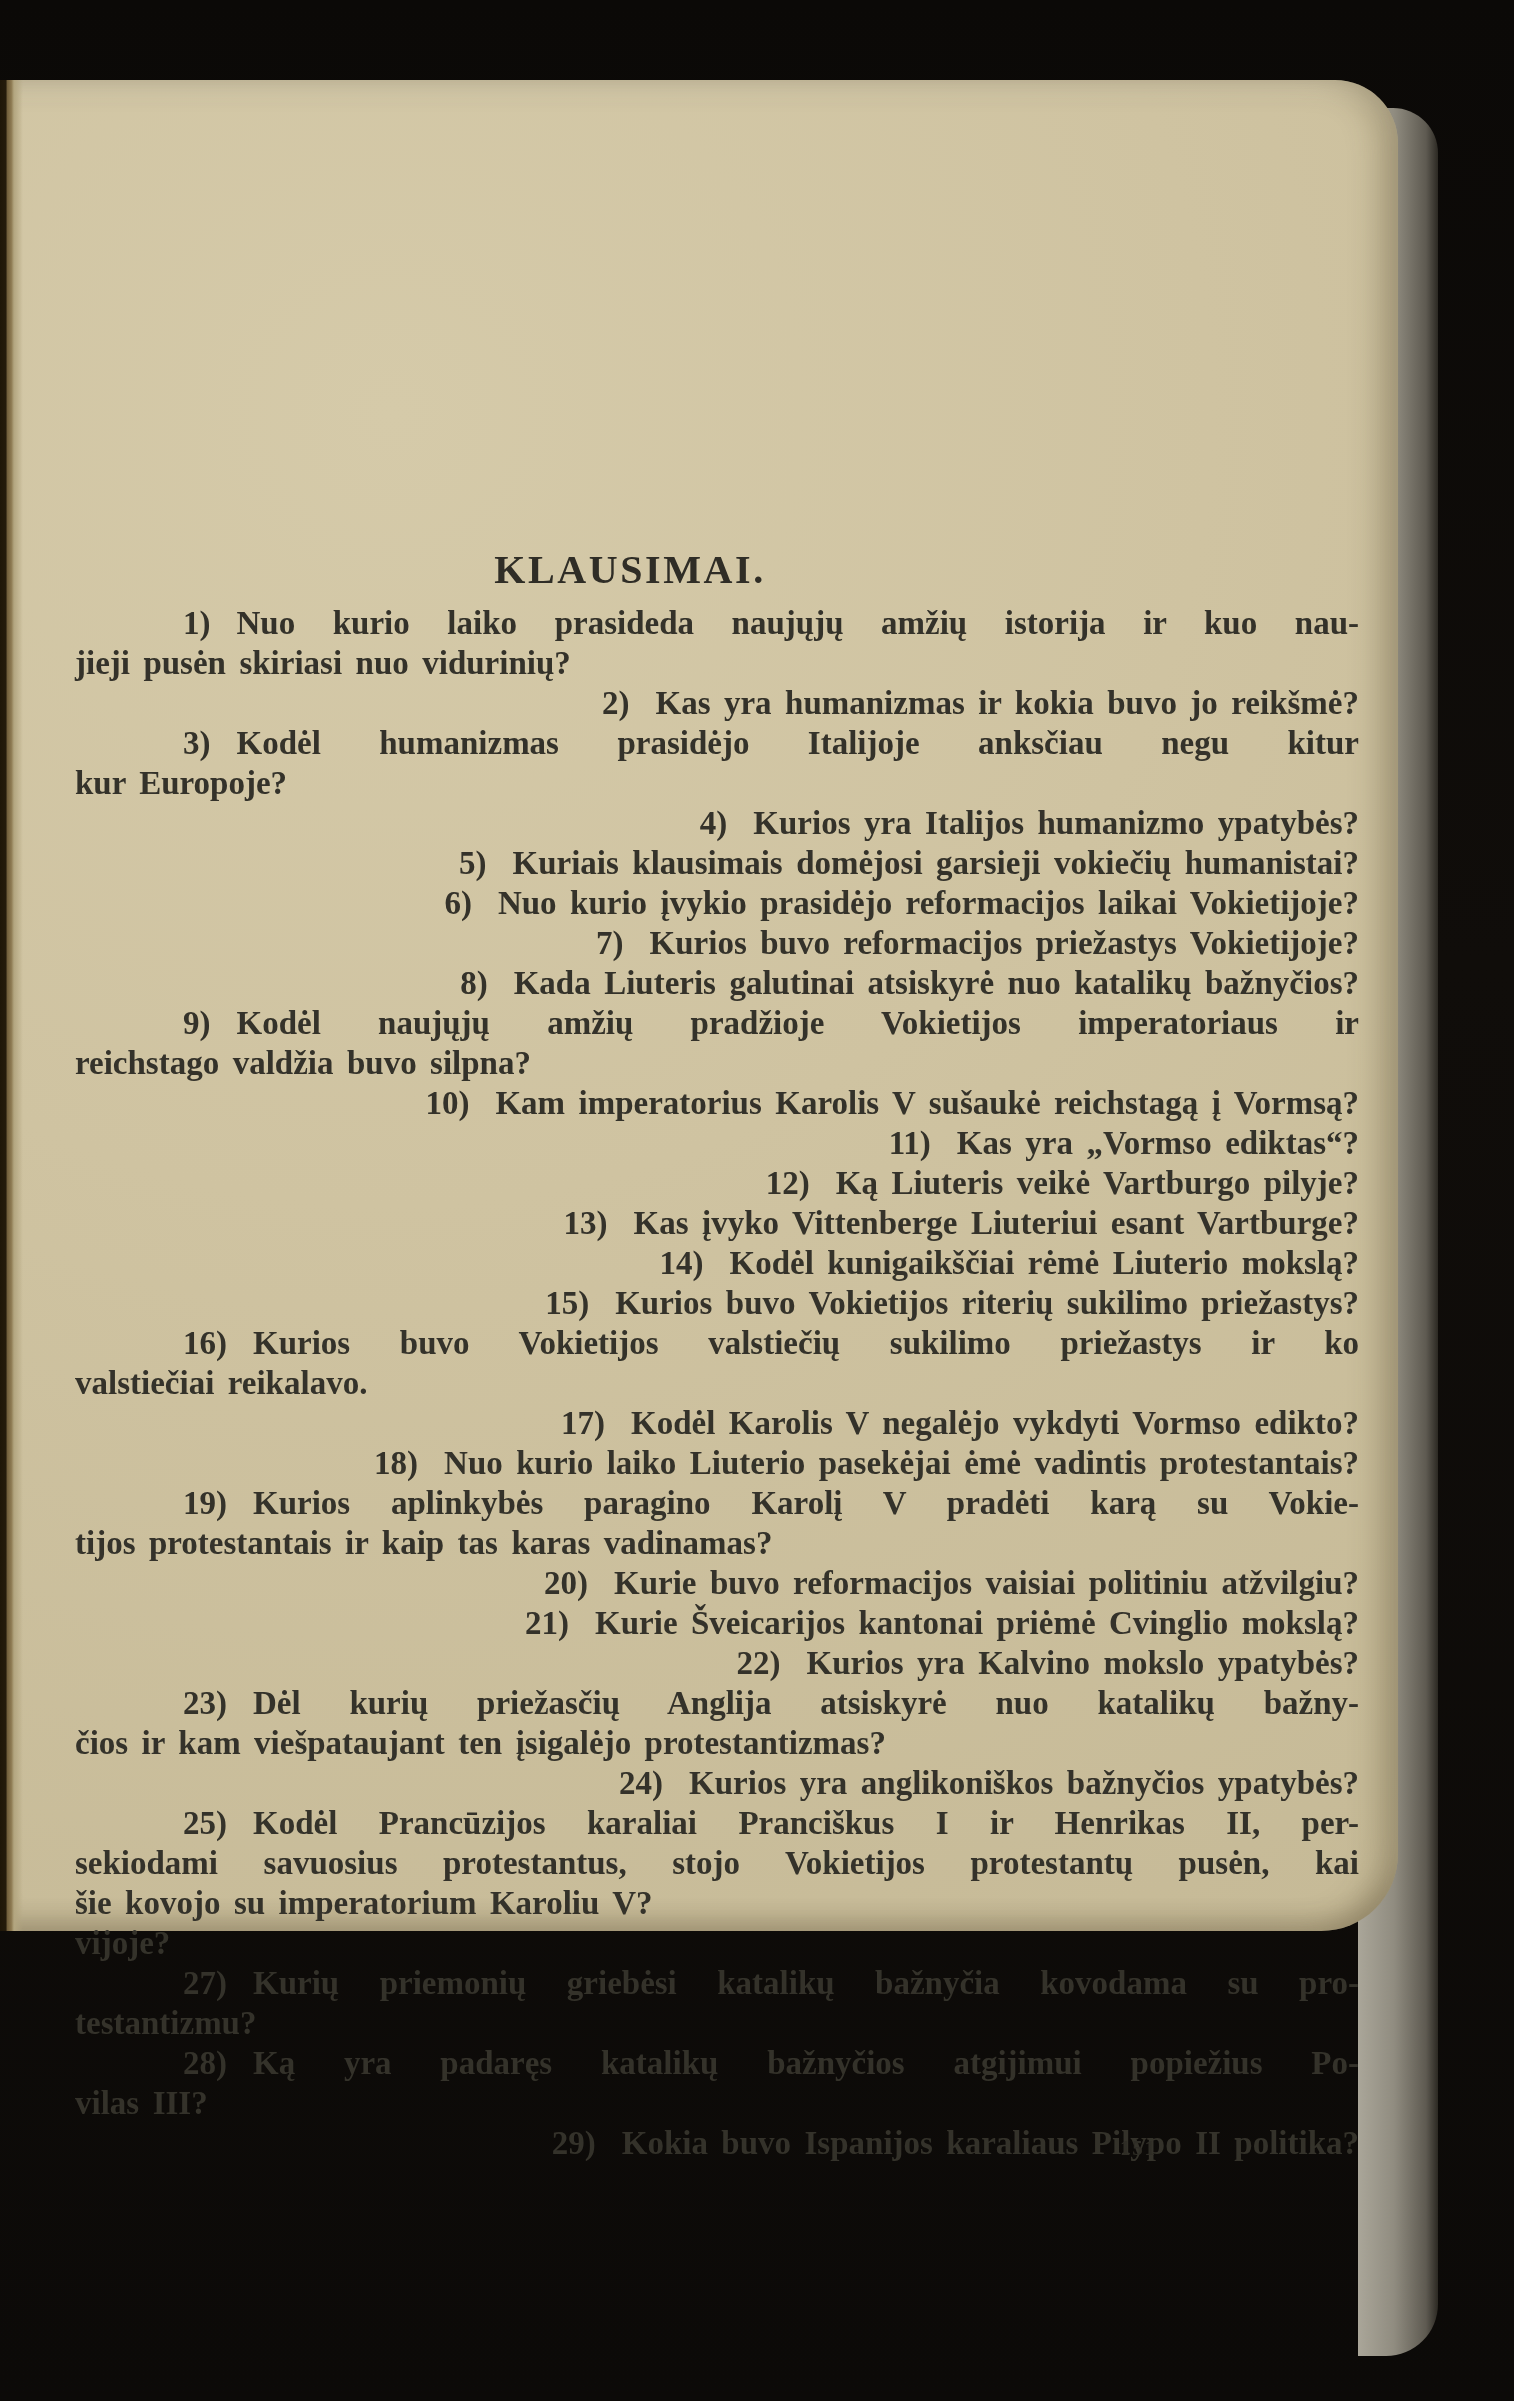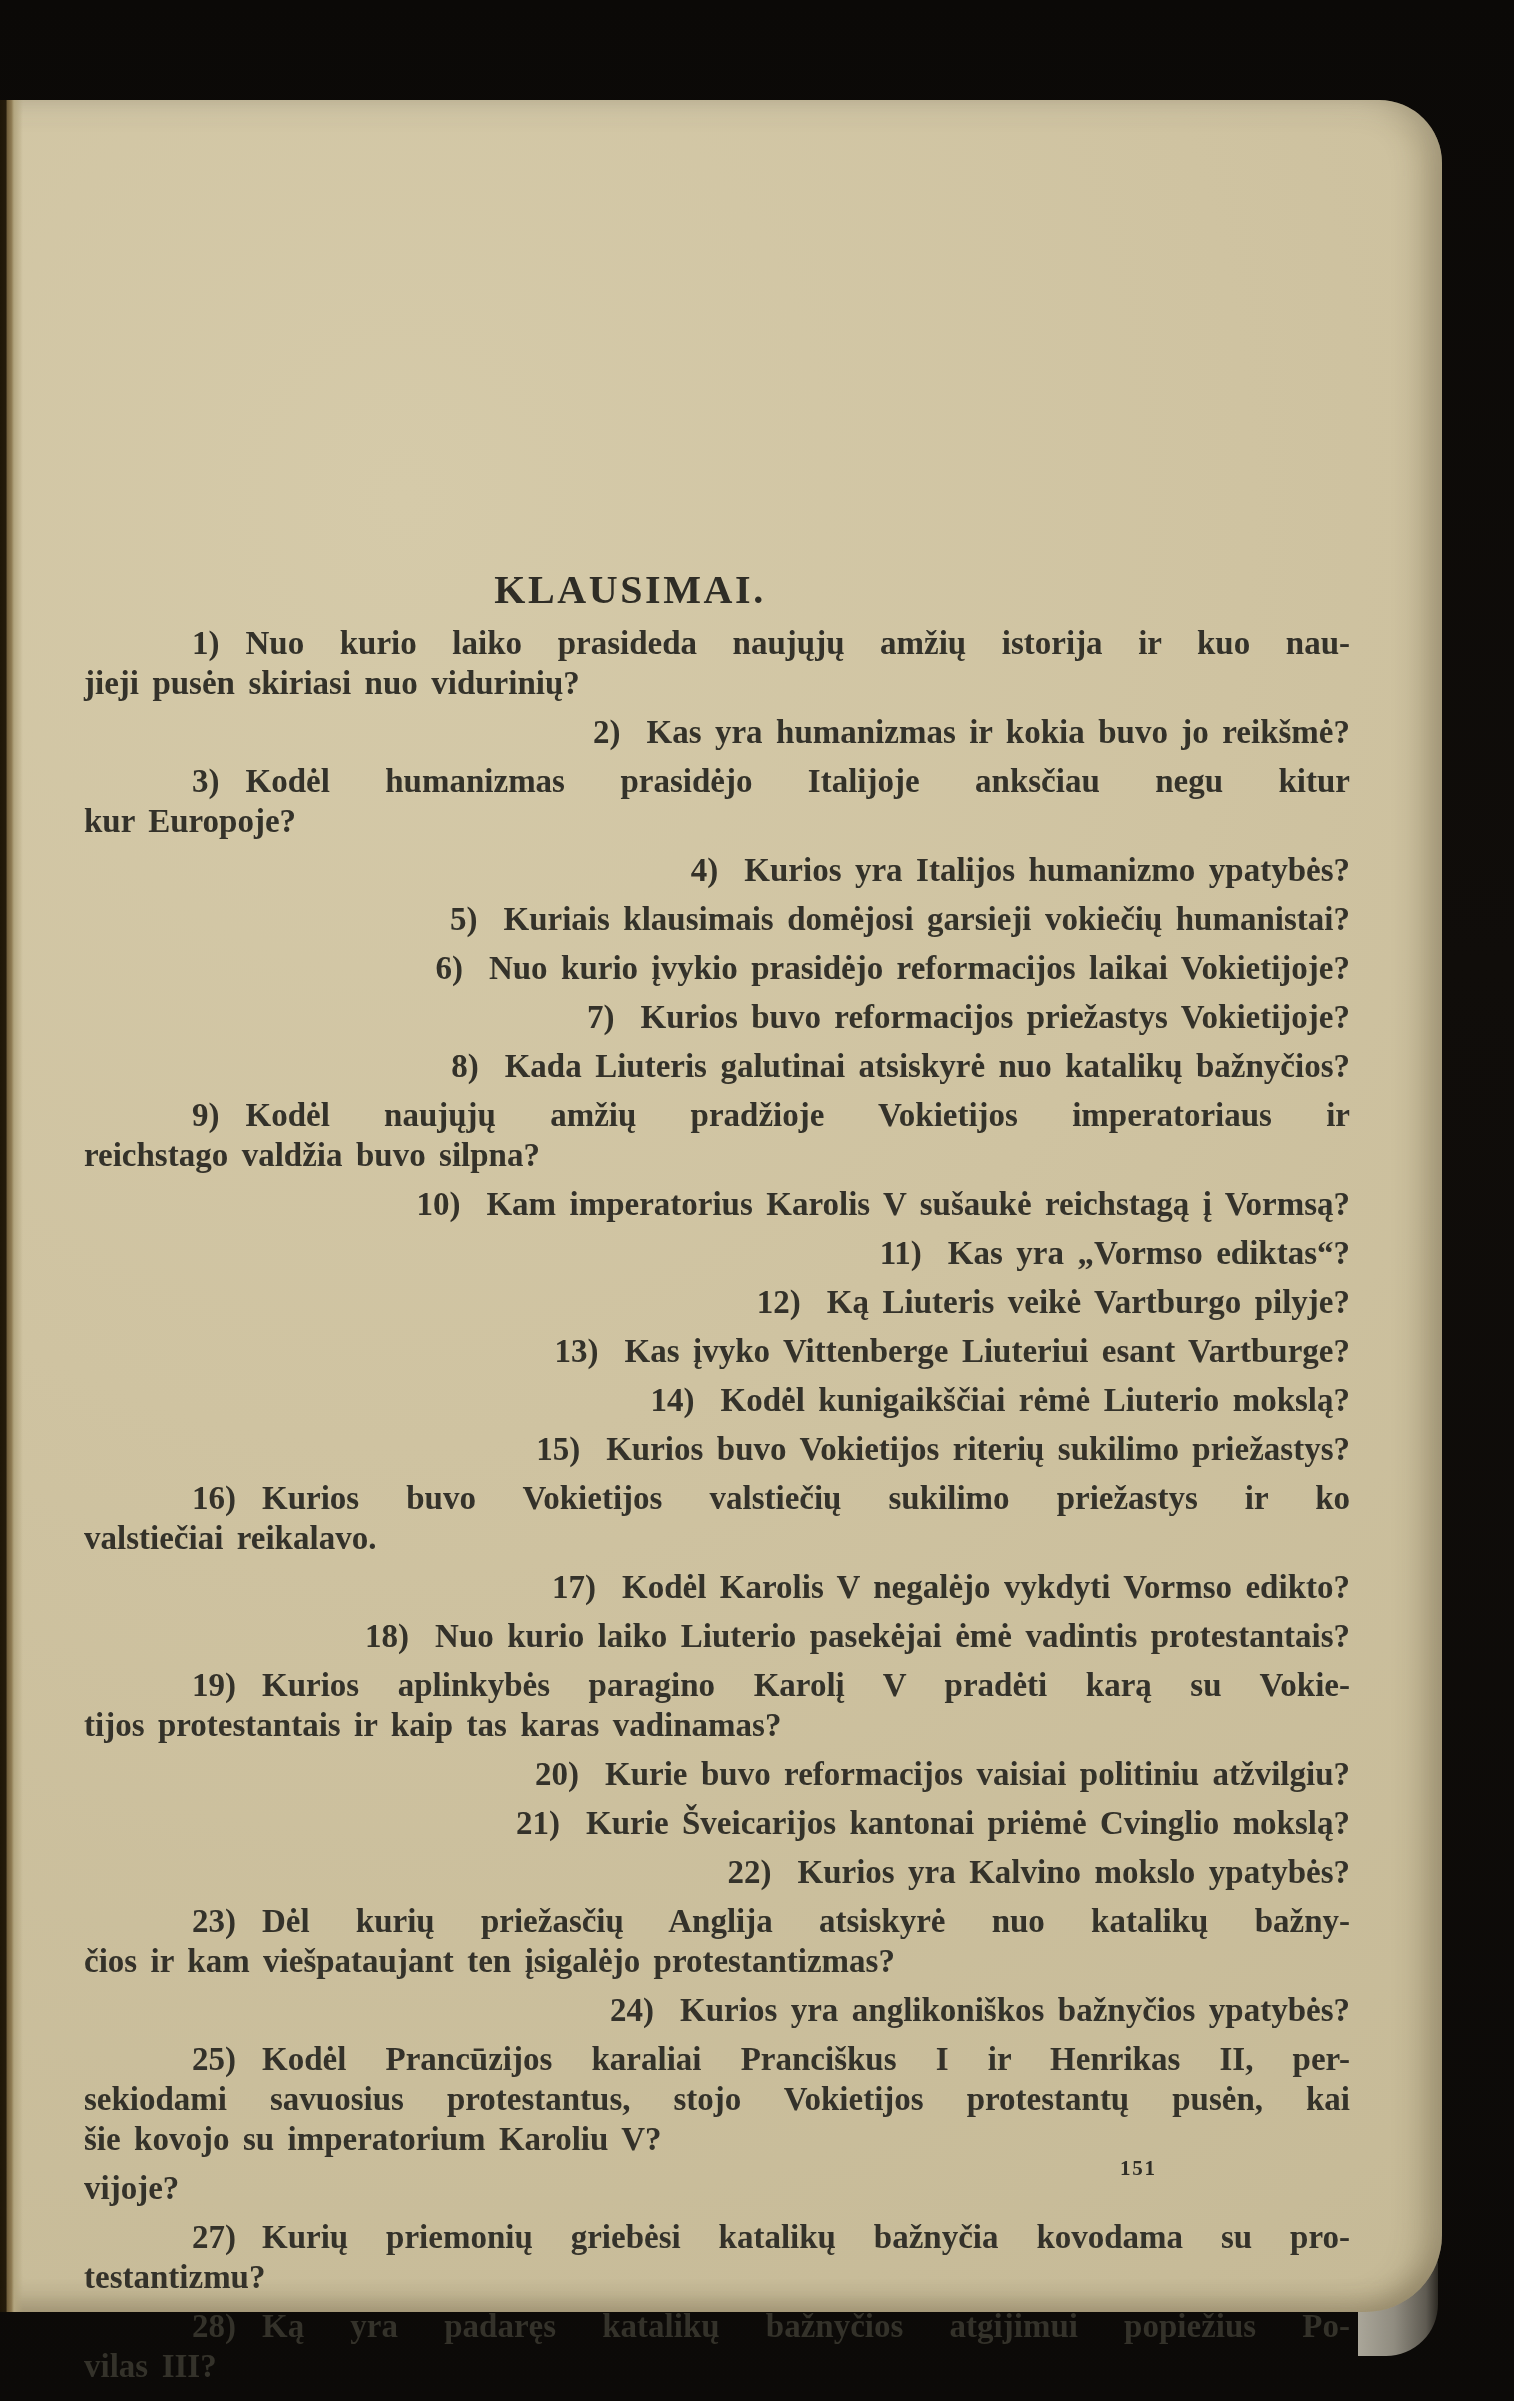--- a/index.html
+++ b/index.html
@@ -10,29 +10,28 @@
     background:linear-gradient(180deg,#0b0907 0%,#100d0a 40%,#0c0a08 100%);
     font-family:"Liberation Serif","DejaVu Serif",serif;
   }
   
   .edges{
     position:absolute;left:1358px;top:108px;width:80px;height:2248px;
     background:linear-gradient(90deg,#aaa699 0%,#908c80 45%,#5e5a51 85%,#2c2923 100%);
     border-radius:0 45px 52px 0;
   }
   .page{
-    position:absolute;left:0;top:100px;width:1398px;height:2212px;
+    position:absolute;left:0;top:80px;width:1398px;height:1851px;
     background:
       radial-gradient(130% 95% at 28% 18%, #d5caa9 0%, #cfc3a1 45%, #c6ba97 100%);
     border-radius:0 63px 77px 0;
     box-shadow:
       inset -19px 0 31px rgba(70,58,32,.28),
       inset 0 14px 19px rgba(255,255,255,.10),
       inset 0 -12.2px 21px rgba(70,58,32,.18);
-    padding-left: 44px;
   }
   
   .spine{
     position:absolute;left:0;top:0;bottom:0;width:23px;
     background:linear-gradient(90deg,
       #1e1608 0px,#241b0b 6.1px,
       #6f5d3a 7px,#8d7a52 11.3px,
       #b3a680 14px,rgba(179,166,128,0) 23px);
     border-radius:0;
   }
@@ -40,21 +39,21 @@
     position:absolute;left:75px;top:469px;width:1284px;
     color:#34322a;
     font-size:33px;font-weight:700;
   }
   h1.title{
     font-size:40px;line-height:42px;font-weight:700;
     letter-spacing:2.6px;margin:0 auto 12.2px auto;
     width:fit-content;transform:translateX(-87px);
     color:#2f2d26;white-space:nowrap;
   }
-  .q{margin:9px;padding:0;}
+  .q{margin:0;padding:0;}
   .line{display:block;line-height:40px;word-spacing:5.2px;}
   .line.first{text-indent:108px;text-align:right;}
   .line.fill{text-align:justify;text-align-last:justify;}
   .qnum{padding-right:26px;}
   .page-number{
     position:absolute;left:1120px;top:2056px;
     font-size:21px;font-weight:700;color:#2f2d26;letter-spacing:1.7px;
   }
 </style>
 </head>

